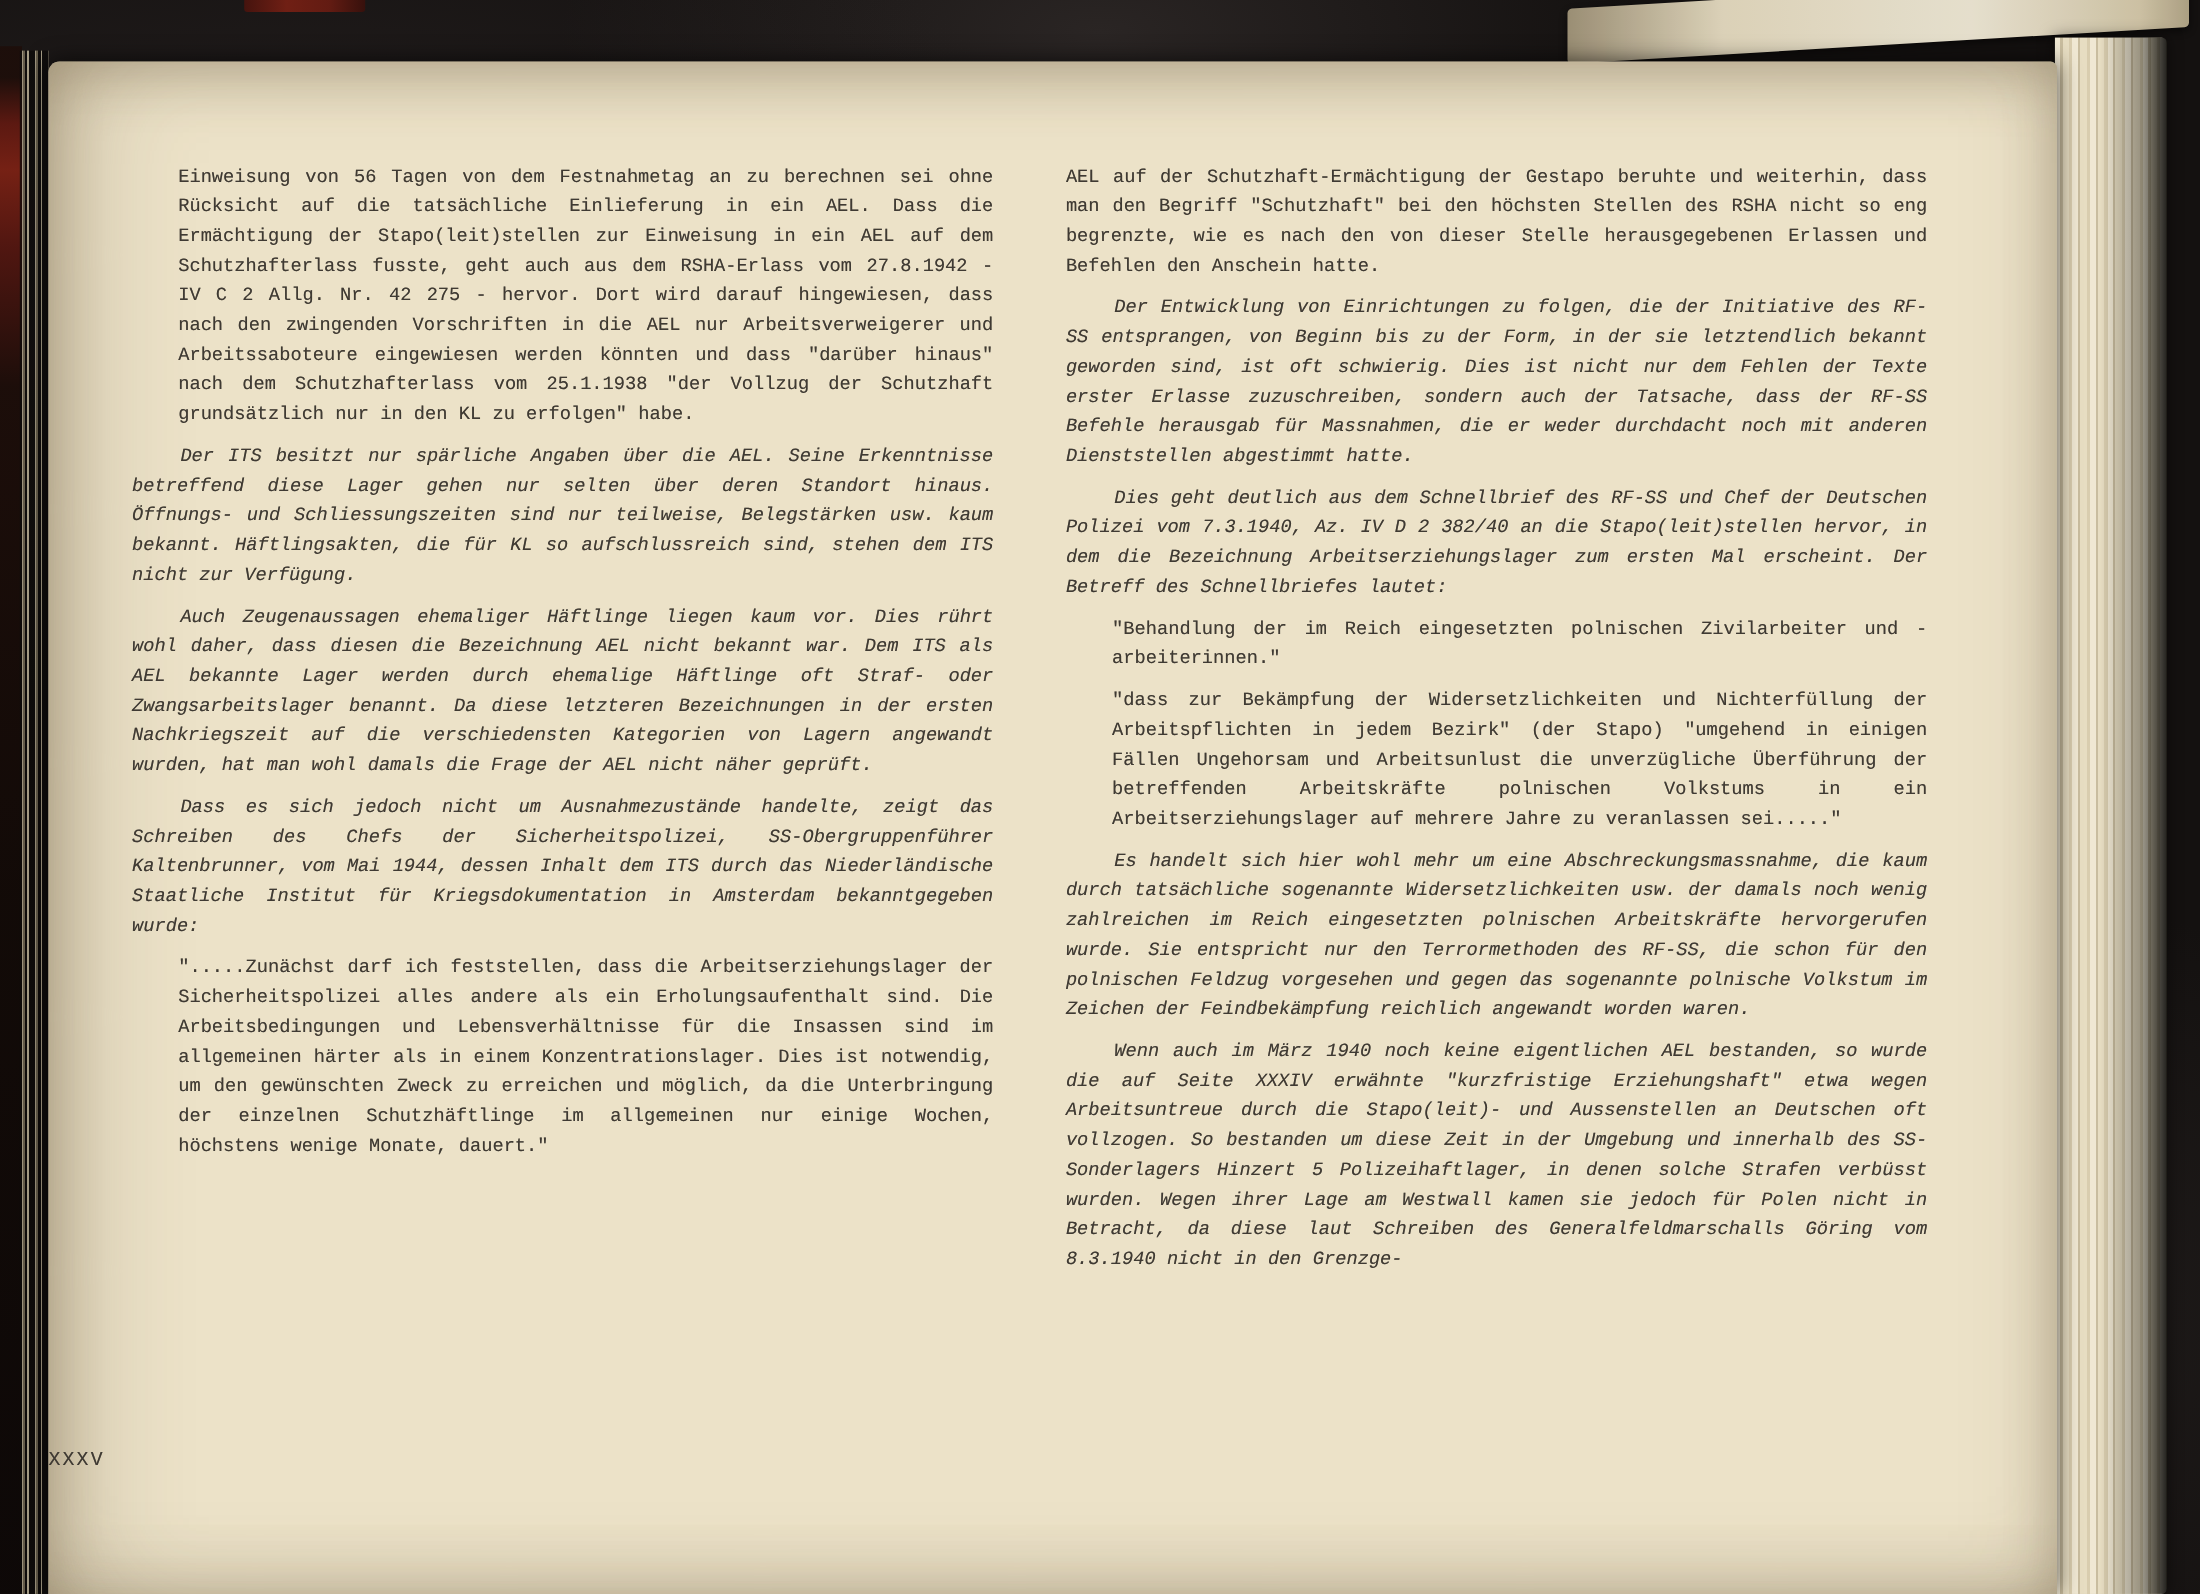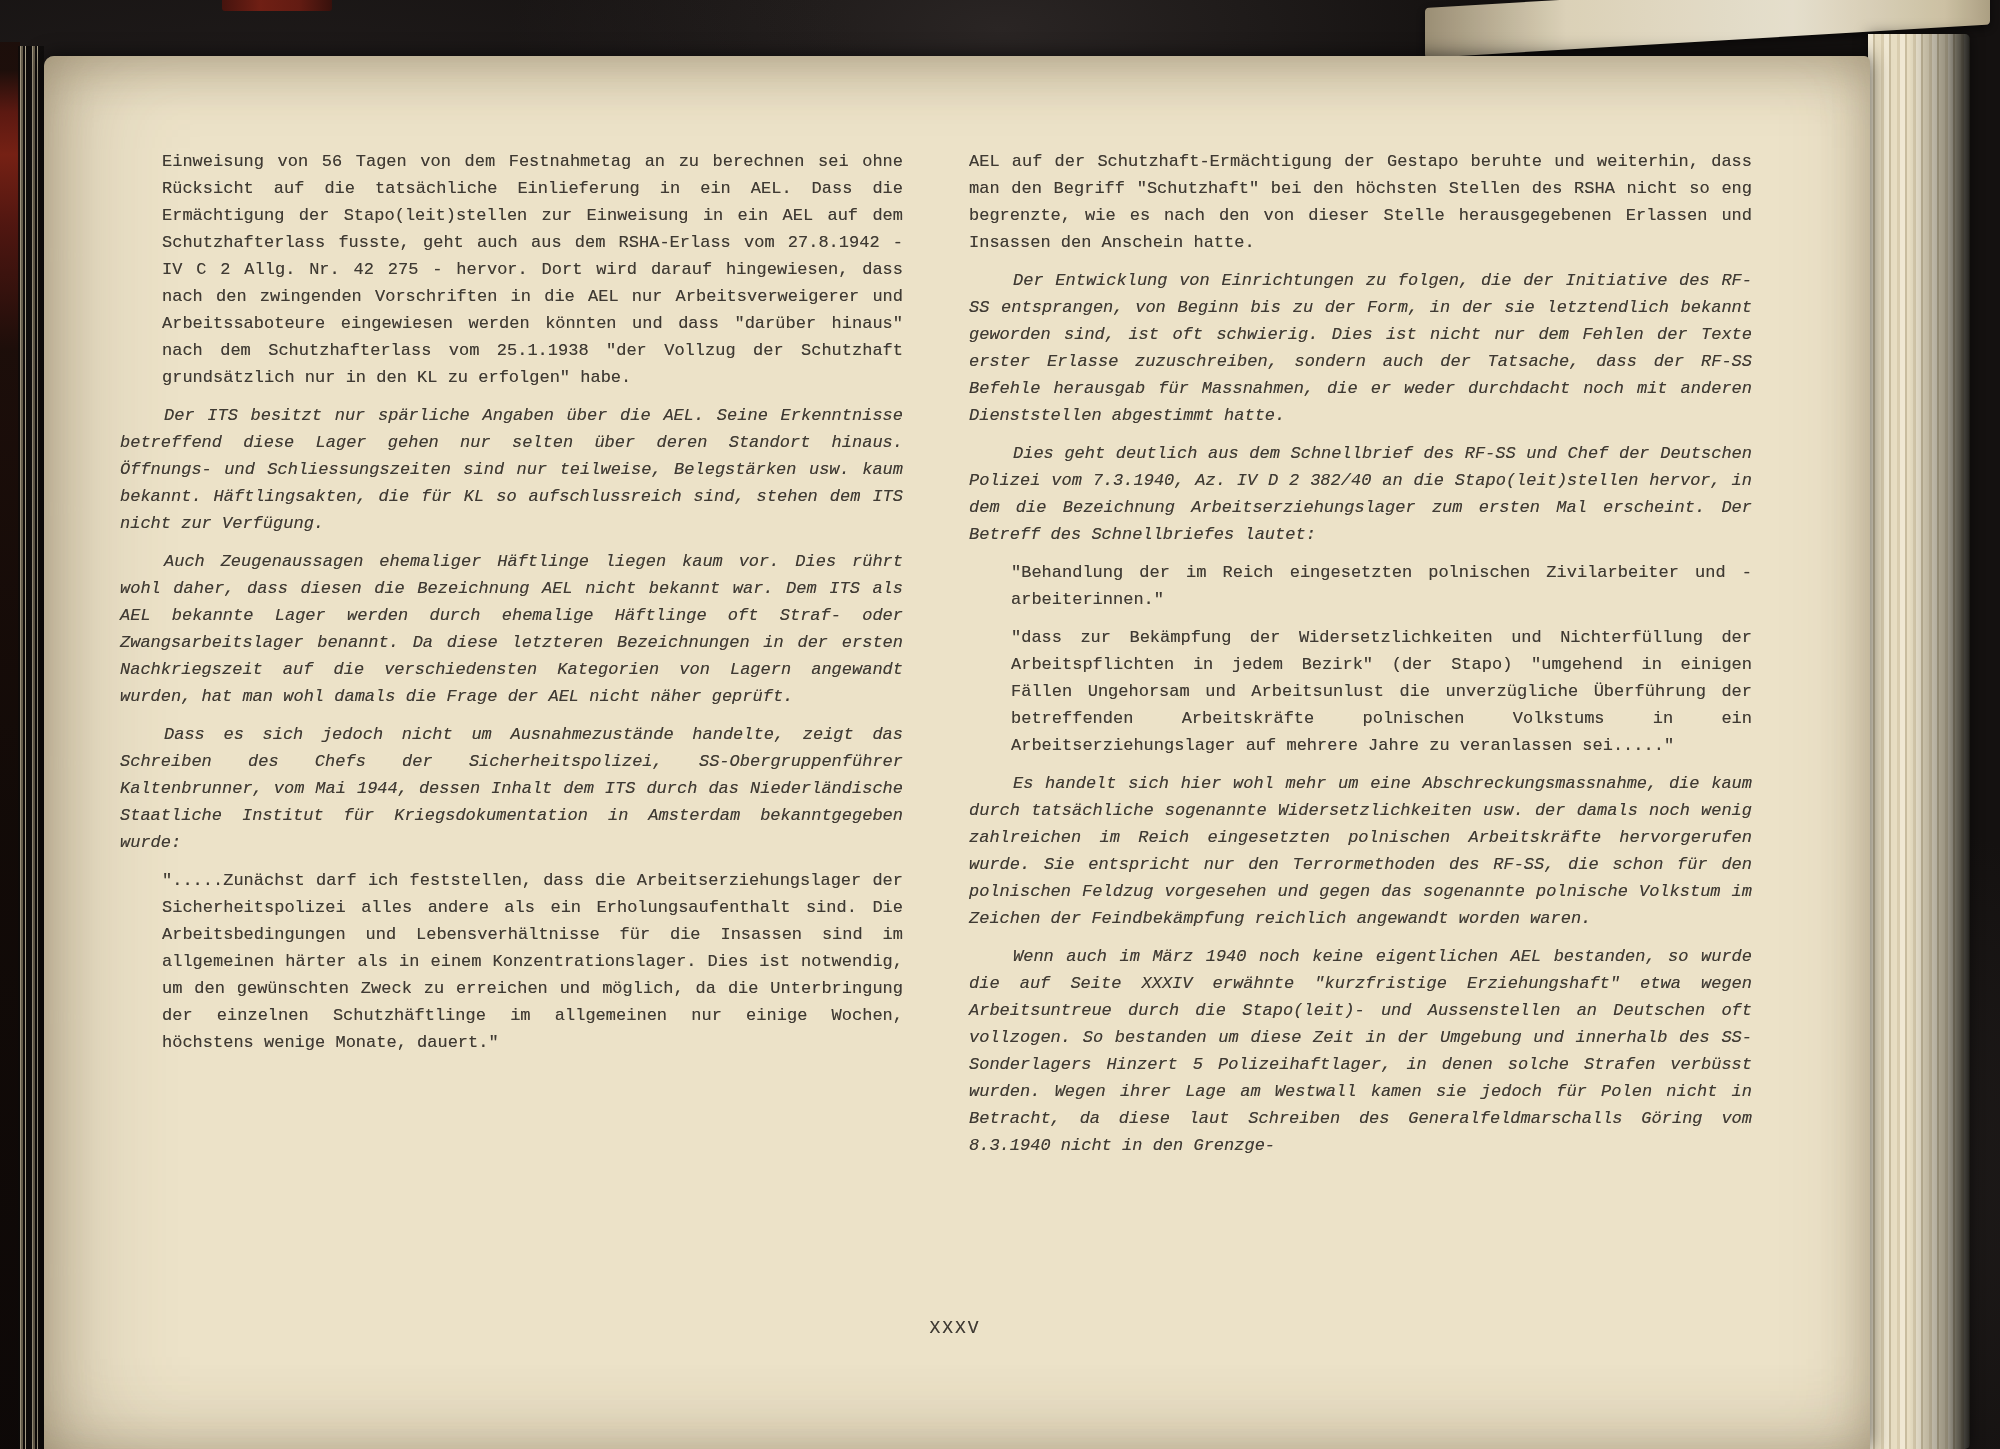--- a/index.html
+++ b/index.html
@@ -82,21 +82,20 @@
     text-align:justify;
     text-shadow: 0 0 .5px rgba(63,58,51,.55);
   }
   .para { margin-bottom:11px; }
   .para.body { text-indent:44px;font-style:italic; }
   .para.body-noindent { text-indent:0; }
   .para.quote { margin-left:42px; text-indent:0; }
 
   .page-number {
     position:absolute; left:0; right:4px; top:1262px;
-    text-align:center;
     font-size:18px; letter-spacing:2px;
     color: var(--ink, #45403a);
     text-shadow: 0 0 .5px rgba(63,58,51,.5);
   }
 </style>
 </head>
 <body>
 
 <div class="scene">
 
@@ -110,21 +109,21 @@
     <div class="page-inner">
       <div class="columns">
         <div class="col" id="col-left">
             <p class="para quote">Einweisung von 56 Tagen von dem Festnahmetag an zu berechnen sei ohne Rücksicht auf die tatsächliche Einlieferung in ein AEL. Dass die Ermächtigung der Stapo(leit)stellen zur Einweisung in ein AEL auf dem Schutzhafterlass fusste, geht auch aus dem RSHA-Erlass vom 27.8.1942 - IV C 2 Allg. Nr. 42 275 - hervor. Dort wird darauf hingewiesen, dass nach den zwingenden Vorschriften in die AEL nur Arbeitsverweigerer und Arbeitssaboteure eingewiesen werden könnten und dass "darüber hinaus" nach dem Schutzhafterlass vom 25.1.1938 "der Vollzug der Schutzhaft grundsätzlich nur in den KL zu erfolgen" habe.</p>
             <p class="para body">Der ITS besitzt nur spärliche Angaben über die AEL. Seine Erkenntnisse betreffend diese Lager gehen nur selten über deren Standort hinaus. Öffnungs- und Schliessungszeiten sind nur teilweise, Belegstärken usw. kaum bekannt. Häftlingsakten, die für KL so aufschlussreich sind, stehen dem ITS nicht zur Verfügung.</p>
             <p class="para body">Auch Zeugenaussagen ehemaliger Häftlinge liegen kaum vor. Dies rührt wohl daher, dass diesen die Bezeichnung AEL nicht bekannt war. Dem ITS als AEL bekannte Lager werden durch ehemalige Häftlinge oft Straf- oder Zwangsarbeitslager benannt. Da diese letzteren Bezeichnungen in der ersten Nachkriegszeit auf die verschiedensten Kategorien von Lagern angewandt wurden, hat man wohl damals die Frage der AEL nicht näher geprüft.</p>
             <p class="para body">Dass es sich jedoch nicht um Ausnahmezustände handelte, zeigt das Schreiben des Chefs der Sicherheitspolizei, SS-Obergruppenführer Kaltenbrunner, vom Mai 1944, dessen Inhalt dem ITS durch das Niederländische Staatliche Institut für Kriegsdokumentation in Amsterdam bekanntgegeben wurde:</p>
             <p class="para quote">".....Zunächst darf ich feststellen, dass die Arbeitserziehungslager der Sicherheitspolizei alles andere als ein Erholungsaufenthalt sind. Die Arbeitsbedingungen und Lebensverhältnisse für die Insassen sind im allgemeinen härter als in einem Konzentrationslager. Dies ist notwendig, um den gewünschten Zweck zu erreichen und möglich, da die Unterbringung der einzelnen Schutzhäftlinge im allgemeinen nur einige Wochen, höchstens wenige Monate, dauert."</p>
           </div>
         <div class="col" id="col-right">
-            <p class="para body-noindent">AEL auf der Schutzhaft-Ermächtigung der Gestapo beruhte und weiterhin, dass man den Begriff "Schutzhaft" bei den höchsten Stellen des RSHA nicht so eng begrenzte, wie es nach den von dieser Stelle herausgegebenen Erlassen und Insassen den Anschein hatte.</p>
+            <p class="para body-noindent">AEL auf der Schutzhaft-Ermächtigung der Gestapo beruhte und weiterhin, dass man den Begriff "Schutzhaft" bei den höchsten Stellen des RSHA nicht so eng begrenzte, wie es nach den von dieser Stelle herausgegebenen Erlassen und Befehlen den Anschein hatte.</p>
             <p class="para body">Der Entwicklung von Einrichtungen zu folgen, die der Initiative des RF-SS entsprangen, von Beginn bis zu der Form, in der sie letztendlich bekannt geworden sind, ist oft schwierig. Dies ist nicht nur dem Fehlen der Texte erster Erlasse zuzuschreiben, sondern auch der Tatsache, dass der RF-SS Befehle herausgab für Massnahmen, die er weder durchdacht noch mit anderen Dienststellen abgestimmt hatte.</p>
             <p class="para body">Dies geht deutlich aus dem Schnellbrief des RF-SS und Chef der Deutschen Polizei vom 7.3.1940, Az. IV D 2 382/40 an die Stapo(leit)stellen hervor, in dem die Bezeichnung Arbeitserziehungslager zum ersten Mal erscheint. Der Betreff des Schnellbriefes lautet:</p>
             <p class="para quote">"Behandlung der im Reich eingesetzten polnischen Zivilarbeiter und -arbeiterinnen."</p>
             <p class="para quote">"dass zur Bekämpfung der Widersetzlichkeiten und Nichterfüllung der Arbeitspflichten in jedem Bezirk" (der Stapo) "umgehend in einigen Fällen Ungehorsam und Arbeitsunlust die unverzügliche Überführung der betreffenden Arbeitskräfte polnischen Volkstums in ein Arbeitserziehungslager auf mehrere Jahre zu veranlassen sei....."</p>
             <p class="para body">Es handelt sich hier wohl mehr um eine Abschreckungsmassnahme, die kaum durch tatsächliche sogenannte Widersetzlichkeiten usw. der damals noch wenig zahlreichen im Reich eingesetzten polnischen Arbeitskräfte hervorgerufen wurde. Sie entspricht nur den Terrormethoden des RF-SS, die schon für den polnischen Feldzug vorgesehen und gegen das sogenannte polnische Volkstum im Zeichen der Feindbekämpfung reichlich angewandt worden waren.</p>
             <p class="para body">Wenn auch im März 1940 noch keine eigentlichen AEL bestanden, so wurde die auf Seite XXXIV erwähnte "kurzfristige Erziehungshaft" etwa wegen Arbeitsuntreue durch die Stapo(leit)- und Aussenstellen an Deutschen oft vollzogen. So bestanden um diese Zeit in der Umgebung und innerhalb des SS-Sonderlagers Hinzert 5 Polizeihaftlager, in denen solche Strafen verbüsst wurden. Wegen ihrer Lage am Westwall kamen sie jedoch für Polen nicht in Betracht, da diese laut Schreiben des Generalfeldmarschalls Göring vom 8.3.1940 nicht in den Grenzge-</p>
           </div>
       </div>
     </div>
     <div class="page-number">XXXV</div>

